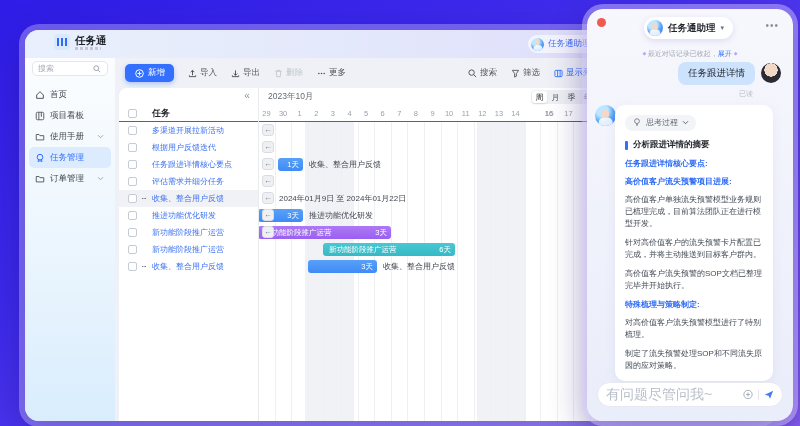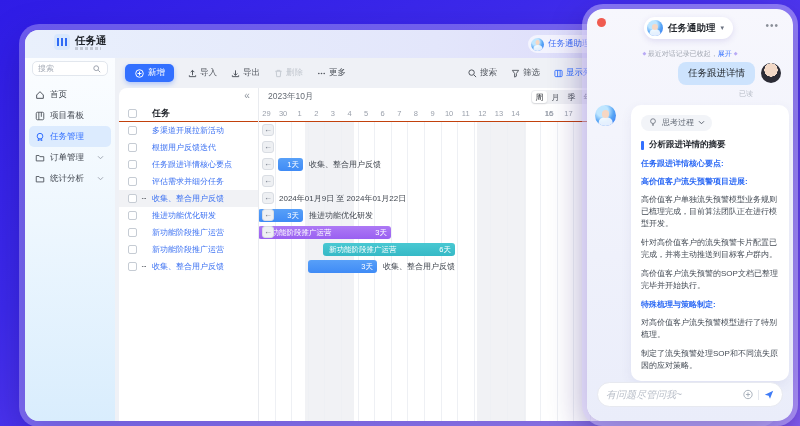--- a/index.html
+++ b/index.html
@@ -97,32 +97,32 @@
   .p-head .car{font-size:7px;color:#6b7280;}
   .p-more{position:absolute;right:14px;top:11px;font-size:10px;color:#8a8f98;letter-spacing:1px;cursor:pointer;}
   .p-notice{position:absolute;left:0;top:40px;width:100%;text-align:center;font-size:7px;color:#a3a8b3;}
   .p-notice .dec{color:#b9aaf5;font-size:5px;vertical-align:1px;}
   .p-notice .link{color:#3370ff;cursor:pointer;}
   .u-bubble{position:absolute;right:38px;top:53px;height:23px;padding:0 10px;border-radius:8px;background:#cde3fd;
     display:flex;align-items:center;font-size:9.5px;color:#24292f;}
   .u-ava{position:absolute;right:12px;top:54px;width:20px;height:20px;}
   .read{position:absolute;right:40px;top:80px;font-size:7px;color:#b6bcc6;}
   .a-ava{position:absolute;left:8px;top:96px;width:21px;height:21px;}
-  .a-card{position:absolute;left:44px;top:96px;width:158px;border-radius:10px;background:#fff;
+  .a-card{position:absolute;left:28px;top:96px;width:158px;border-radius:10px;background:#fff;
     box-shadow:0 4px 12px rgba(80,80,140,.08);padding:8px 10px 9px;}
   .think{display:inline-flex;align-items:center;gap:4px;height:16px;padding:0 7px;border-radius:8px;
     background:#f2f4f8;font-size:8px;color:#5f6672;cursor:pointer;}
   .sum-title{display:flex;align-items:center;gap:5px;margin-top:8px;}
   .sum-title .bar{width:3px;height:9px;background:#3370ff;border-radius:1px;}
   .sum-title .tt{font-size:8.5px;font-weight:bold;color:#23272e;}
   .blk-emph{font-size:8px;font-weight:bold;color:#2e6bf5;margin-top:7px;line-height:11px;}
   .blk-para{font-size:8px;color:#434a54;margin-top:7px;line-height:12px;}
   .p-input{position:absolute;left:10px;top:373px;width:186px;height:25px;border-radius:13px;background:#fff;
     border:1px solid #e7e9f0;display:flex;align-items:center;padding:0 8px;gap:5px;}
-  .p-input .ph{flex:1;font-size:10px;color:#b9bfc9;font-style:italic;}
+  .p-input .ph{flex:1;font-size:14px;color:#b9bfc9;}
   .p-input .sep{width:1px;height:10px;background:#e4e7ed;}
 </style>
 </head>
 <body>
 
 <div id="screen">
 
   <div id="app-window">
 
     <div id="app-header">
@@ -161,49 +161,49 @@
           <div class="mi">
             <span class="icn">
               <svg width="10" height="10" viewBox="0 0 12 12">
                 <rect x="1.5" y="1.5" width="9" height="9" rx="1.5" fill="none" stroke="#51565e" stroke-width="1.1"></rect>
                 <line x1="4.6" y1="1.5" x2="4.6" y2="10.5" stroke="#51565e" stroke-width="1.1"></line>
                 <line x1="7.6" y1="1.5" x2="7.6" y2="7" stroke="#51565e" stroke-width="1.1"></line>
               </svg>
             </span>
             <span class="lbl">项目看板</span>
           </div>
+          <div class="mi">
+            <span class="icn">
+              <svg width="10" height="10" viewBox="0 0 12 12">
+                <path d="M1.5 3h3.4l1 1.4h4.6v5.1H1.5z" fill="none" stroke="#51565e" stroke-width="1.1"></path>
+              </svg>
+            </span>
+            <span class="lbl">使用手册</span>
+            <span class="chev icn">
+              <svg width="7" height="5" viewBox="0 0 8 6">
+                <path d="M1 1.5L4 4.5L7 1.5" fill="none" stroke="#9aa0ab" stroke-width="1.1"></path>
+              </svg>
+            </span>
+          </div>
           <div class="mi active">
             <span class="icn">
               <svg width="10" height="10" viewBox="0 0 12 12">
                 <circle cx="6" cy="5" r="3.4" fill="none" stroke="#3370ff" stroke-width="1.2"></circle>
                 <path d="M4.4 7.6L3.6 10.4l2.4-1.2 2.4 1.2-.8-2.8" fill="none" stroke="#3370ff" stroke-width="1.1"></path>
               </svg>
             </span>
             <span class="lbl">任务管理</span>
           </div>
           <div class="mi">
             <span class="icn">
               <svg width="10" height="10" viewBox="0 0 12 12">
                 <path d="M1.5 3h3.4l1 1.4h4.6v5.1H1.5z" fill="none" stroke="#51565e" stroke-width="1.1"></path>
               </svg>
             </span>
             <span class="lbl">订单管理</span>
-            <span class="chev icn">
-              <svg width="7" height="5" viewBox="0 0 8 6">
-                <path d="M1 1.5L4 4.5L7 1.5" fill="none" stroke="#9aa0ab" stroke-width="1.1"></path>
-              </svg>
-            </span>
-          </div>
-          <div class="mi">
-            <span class="icn">
-              <svg width="10" height="10" viewBox="0 0 12 12">
-                <path d="M1.5 3h3.4l1 1.4h4.6v5.1H1.5z" fill="none" stroke="#51565e" stroke-width="1.1"></path>
-              </svg>
-            </span>
-            <span class="lbl">统计分析</span>
             <span class="chev icn">
               <svg width="7" height="5" viewBox="0 0 8 6">
                 <path d="M1 1.5L4 4.5L7 1.5" fill="none" stroke="#9aa0ab" stroke-width="1.1"></path>
               </svg>
             </span>
           </div>
         </div>
     </div>
 
     <div id="content">

